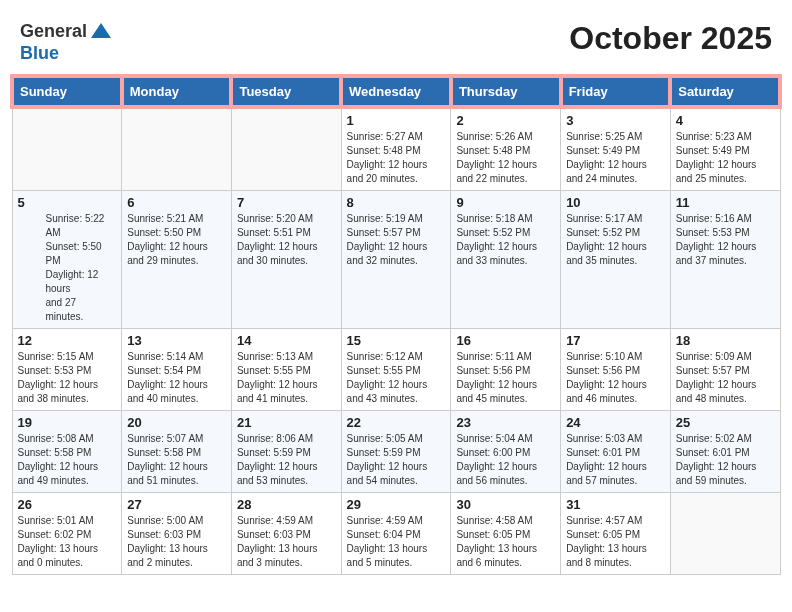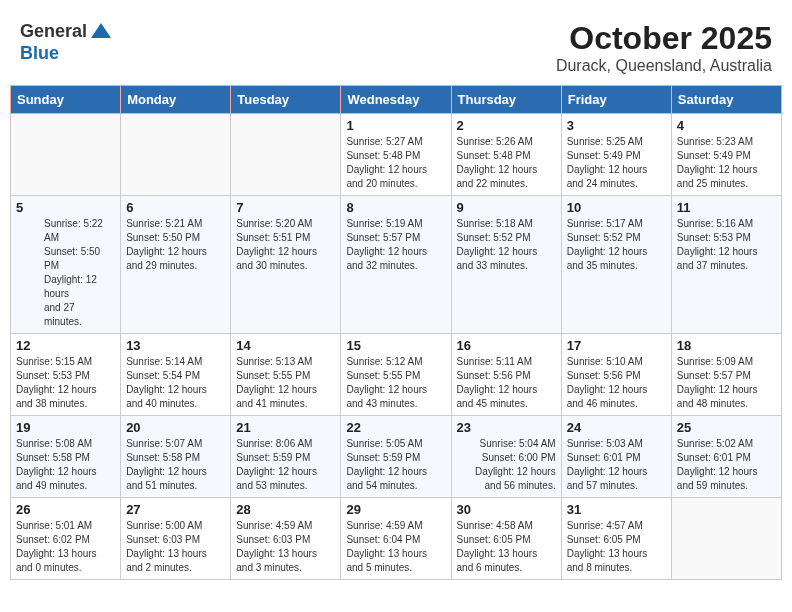--- a/index.html
+++ b/index.html
@@ -53,21 +53,21 @@
       width: 100%;
       border-collapse: collapse;
       margin-top: 5px;
     }
     .calendar th {
       background-color: #2b6cb0;
       color: #fff;
       text-align: left;
       padding: 6px 6px;
       font-size: 13px;
-      border: 1px solid #fca5a5;
+      border: 4px solid #fca5a5;
     }
     .calendar td {
       border: 1px solid #ccc;
       vertical-align: top;
       padding: 4px 5px;
       width: 110px;
       min-height: 90px;
       font-size: 10.5px;
       color: #222;
       background: #fff;
@@ -103,21 +103,20 @@
         <svg class="logo-icon" viewBox="0 0 24 24">
           <polygon points="12,3 22,18 2,18" fill="#1a6aad"></polygon>
           <rect x="9" y="10" width="6" height="8" fill="#1a6aad"></rect>
         </svg>
       </div>
       <div class="logo-text-blue">Blue</div>
     </div>
   </div>
   <div class="title-section">
     <div class="month-title">October 2025</div>
-    <div class="location-title">Durack, Queensland, Australia</div>
   </div>
 </div>
 
 <table class="calendar">
   <thead>
     <tr>
     <th>Sunday</th>
         <th>Monday</th>
         <th>Tuesday</th>
         <th>Wednesday</th>
@@ -286,21 +285,21 @@
         </td>
         <td>
           <div class="day-number">22</div>
           <div class="day-info" style="white-space: pre-line;">Sunrise: 5:05 AM
 Sunset: 5:59 PM
 Daylight: 12 hours
 and 54 minutes.</div>
         </td>
         <td>
           <div class="day-number">23</div>
-          <div class="day-info" style="white-space: pre-line; text-align: right;">Sunrise: 5:04 AM
+          <div class="day-info" style="white-space: pre-line;">Sunrise: 5:04 AM
 Sunset: 6:00 PM
 Daylight: 12 hours
 and 56 minutes.</div>
         </td>
         <td>
           <div class="day-number">24</div>
           <div class="day-info" style="white-space: pre-line;">Sunrise: 5:03 AM
 Sunset: 6:01 PM
 Daylight: 12 hours
 and 57 minutes.</div>

